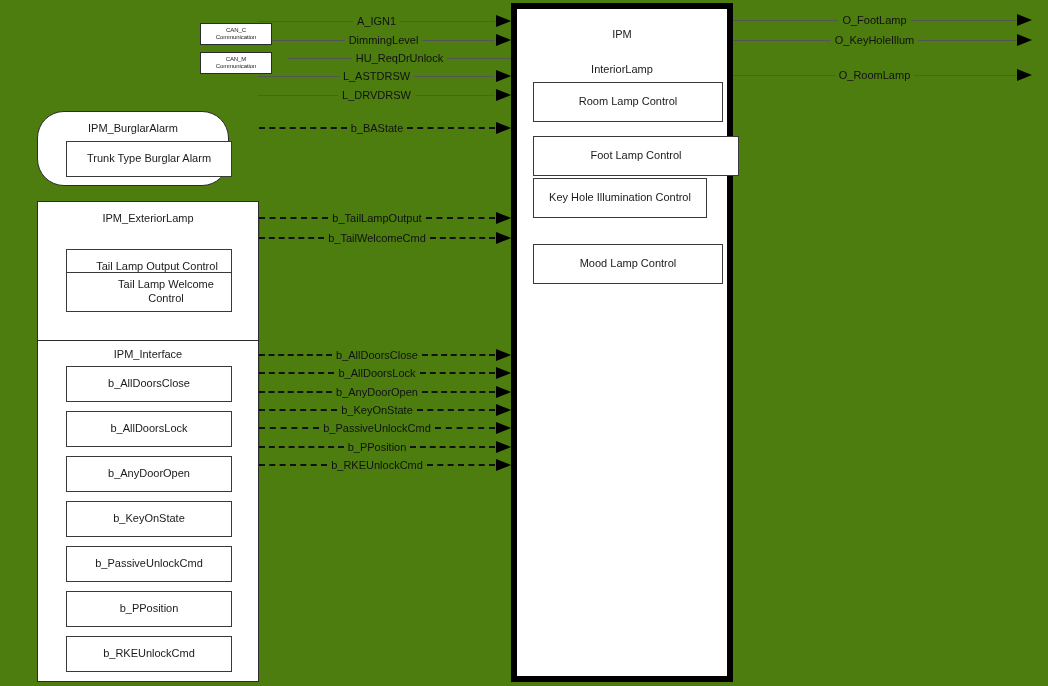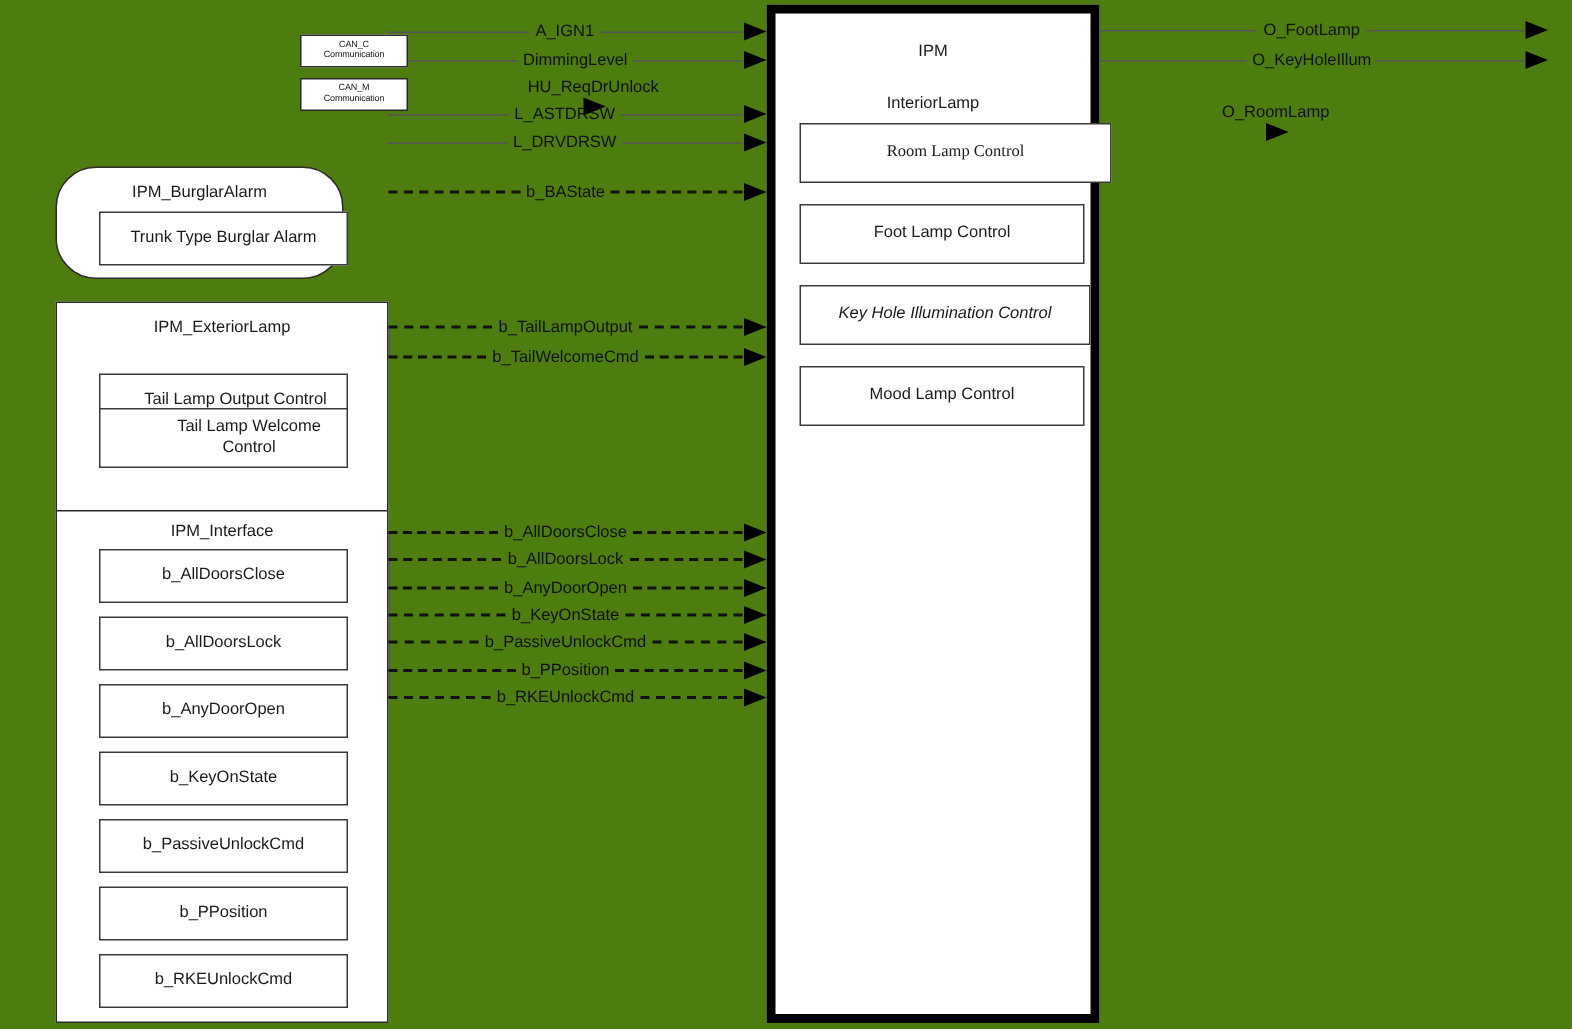--- a/index.html
+++ b/index.html
@@ -139,21 +139,21 @@
     <span class="arrow"></span>
   </div>
 
   <div class="sig" style="left:272px; top:33px; width:239px;">
     <span class="line-solid"></span>
     <span class="sig-label">DimmingLevel</span>
     <span class="line-solid"></span>
     <span class="arrow"></span>
   </div>
 
-  <div class="sig" style="left:276px; top:51px; width:239px;flex-direction:column;">
+  <div class="sig" style="left:288px; top:51px; width:239px;">
     <span class="line-solid"></span>
     <span class="sig-label">HU_ReqDrUnlock</span>
     <span class="line-solid"></span>
     <span class="arrow"></span>
   </div>
 
   <div class="sig" style="left:258px; top:69px; width:253px;">
     <span class="line-solid"></span>
     <span class="sig-label">L_ASTDRSW</span>
     <span class="line-solid"></span>
@@ -164,27 +164,27 @@
     <span class="line-solid"></span>
     <span class="sig-label">L_DRVDRSW</span>
     <span class="line-solid"></span>
     <span class="arrow"></span>
   </div>
 
   <div class="block" id="ipm-block" style="left:511px; top:3px; width:222px; height:679px;">
     <div class="ipm-head" style="top:19px;">IPM</div>
     <div class="ipm-head" style="top:54px;">InteriorLamp</div>
 
-    <div class="subblock" style="left:16px; top:73px; width:208px; height:40px;font-family:Liberation Serif, serif;">
+    <div class="subblock" style="left:16px; top:73px; width:190px; height:40px;">
       <span>Room Lamp Control</span>
     </div>
-    <div class="subblock" style="left:16px; top:127px; width:190px; height:40px;">
+    <div class="subblock" style="left:16px; top:127px; width:206px; height:40px;">
       <span>Foot Lamp Control</span>
     </div>
-    <div class="subblock" style="left:16px; top:181px; width:194px; height:40px;font-style:italic;">
+    <div class="subblock" style="left:16px; top:169px; width:174px; height:40px;">
       <span>Key Hole Illumination Control</span>
     </div>
     <div class="subblock" style="left:16px; top:235px; width:190px; height:40px;">
       <span>Mood Lamp Control</span>
     </div>
   </div>
 
   <div class="sig" style="left:733px; top:13px; width:299px;">
     <span class="line-solid"></span>
     <span class="sig-label">O_FootLamp</span>
@@ -193,21 +193,21 @@
   </div>
 
   <div class="sig" style="left:733px; top:33px; width:299px;">
     <span class="line-solid"></span>
     <span class="sig-label">O_KeyHoleIllum</span>
     <span class="line-solid"></span>
     <span class="arrow"></span>
   </div>
 
 
-  <div class="sig" style="left:701px; top:68px; width:299px;flex-direction:column;">
+  <div class="sig" style="left:733px; top:68px; width:299px;">
     <span class="line-solid"></span>
     <span class="sig-label">O_RoomLamp</span>
     <span class="line-solid"></span>
     <span class="arrow"></span>
   </div>
 
   <div class="block" style="left:37px; top:111px; width:192px; height:75px;border-radius:27px;">
     <div class="block-title" style="top:10px;">IPM_BurglarAlarm</div>
     <div class="subblock" style="left:28px; top:29px; width:166px; height:36px;">
       <span>Trunk Type Burglar Alarm</span>

